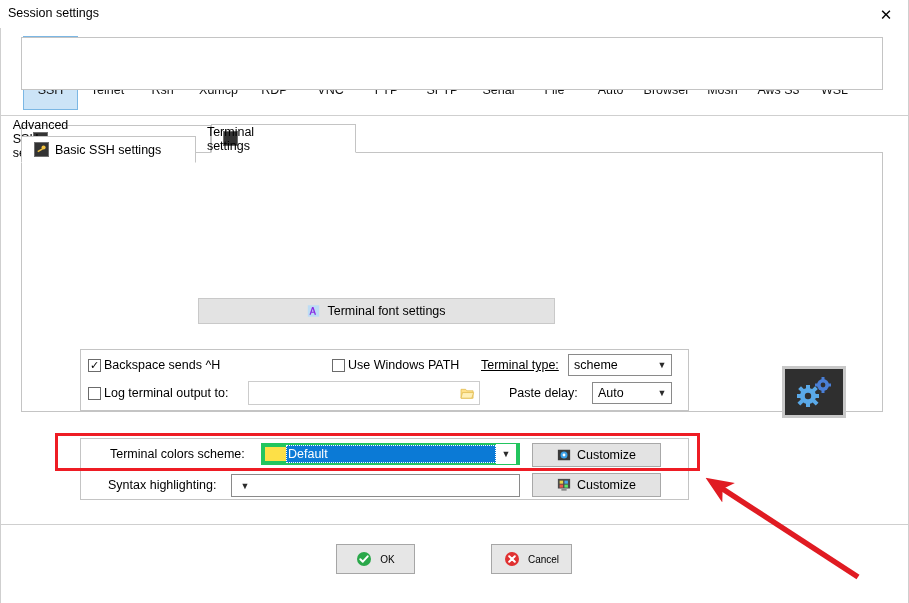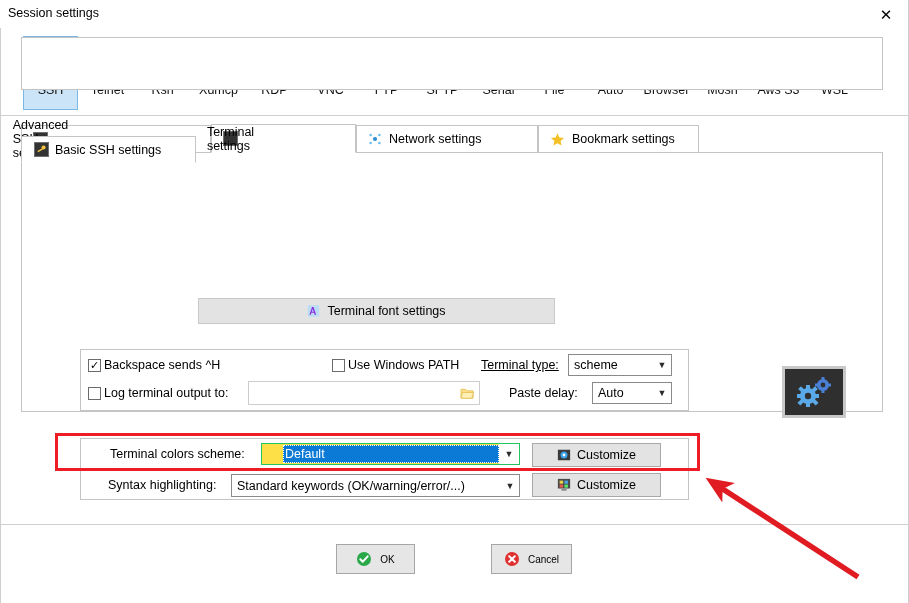--- a/index.html
+++ b/index.html
@@ -127,21 +127,21 @@
   }
   #optbox { position:absolute; left:80px; top:349px; width:609px; height:62px; }
   #colorbox { position:absolute; left:80px; top:438px; width:609px; height:62px; }
 
   .combo {
     border:1px solid #8a8a8a; background:#ffffff; height:22px;
     display:flex; align-items:center; justify-content:space-between;
     font-size:12.5px; padding:0 0 0 4px; cursor:pointer; color:#000;
   }
   .combo .arrow { width:18px; text-align:center; font-size:9px; color:#2b2b2b; }
-  .combo.sel { background:#fde047; border:1px solid #22c55e;padding-left:20px; }
+  .combo.sel { background:#fde047; border:4px solid #22c55e;padding-left:20px; }
   .combo.sel .val {
     background:#0b7ad6; color:#ffffff; flex:1; height:18px;
     display:flex; align-items:center; padding-left:2px;
     outline:1px dotted #ffffff; outline-offset:-1px; margin:2px 0 2px 1px;
   }
   .combo .val { padding-left:1px; }
   .combo .arrow-sel { width:20px; text-align:center; font-size:9px;
                       background:#ffffff; color:#2b2b2b; height:20px;
                       display:flex; align-items:center; justify-content:center; }
 
@@ -451,40 +451,20 @@
       <span style="display:flex;align-items:center">
         <span class="tile" style="width:15px;height:15px">Advanced SSH settings</span>
       </span>
       <span></span>
     </div>
     <div class="tabitem active" style="left: 190px; width: 145px; top: -1px;">
       <span style="display:flex;align-items:flex-end">
         <span class="tile" style="width:15px;height:15px">Terminal settings</span>
       </span>
       <span></span>
-    </div>
-    <div class="tabitem" style="left: 335px; width: 182px;">
-      <span style="display:flex;align-items:center">
-        <svg width="14" height="14" viewBox="0 0 16 16">
-          <circle cx="8" cy="8" r="2.4" fill="#2b8fd6"></circle>
-          <circle cx="3" cy="3.4" r="1.5" fill="#6fc0ef"></circle>
-          <circle cx="13" cy="3.4" r="1.5" fill="#6fc0ef"></circle>
-          <circle cx="3" cy="12.6" r="1.5" fill="#6fc0ef"></circle>
-          <circle cx="13" cy="12.6" r="1.5" fill="#6fc0ef"></circle>
-        </svg>
-      </span>
-      <span>Network settings</span>
-    </div>
-    <div class="tabitem" style="left: 517px; width: 161px;">
-      <span style="display:flex;align-items:center">
-        <svg width="15" height="15" viewBox="0 0 16 16">
-          <path d="M8 1.2 L10 5.8 L15 6.3 L11.3 9.6 L12.4 14.5 L8 12 L3.6 14.5 L4.7 9.6 L1 6.3 L6 5.8 Z" fill="#f5c026"></path>
-        </svg>
-      </span>
-      <span>Bookmark settings</span>
     </div>
   </div>
 
 <div id="fontbtn">
   <svg width="13" height="14" viewBox="0 0 16 16">
     <rect x="1" y="1" width="14" height="14" fill="#bcdcf5"></rect>
     <path d="M3 12.5 L6.2 3 L8 3 L11.2 12.5 L9.4 12.5 L8.7 10.3 L5.4 10.3 L4.7 12.5 Z M5.9 8.8 L8.2 8.8 L7.05 5.1 Z" fill="#8a2be2"></path>
   </svg>
   <span>Terminal font settings</span>
 </div>
@@ -558,21 +538,20 @@
   <svg width="14" height="14" viewBox="0 0 16 16">
     <rect x="1" y="2" width="14" height="12" fill="#3a3a3a"></rect>
     <circle cx="8" cy="8" r="4" fill="#3aa0e8"></circle>
     <circle cx="8" cy="8" r="1.6" fill="#ffffff"></circle>
   </svg>
   <span>Customize</span>
 </div>
 
 <div style="position:absolute;left:108px;top:478px;" class="row-label">Syntax highlighting:</div>
 <div class="combo" style="position:absolute;left:231px;top:474px;width:289px;height:23px;">
-  <span class="val">Standard keywords (OK/warning/error/...)</span>
   <span class="arrow">▼</span>
 </div>
 <div class="custbtn" style="position:absolute;left:532px;top:473px;width:129px;">
   <svg width="14" height="14" viewBox="0 0 16 16">
     <rect x="1" y="1" width="14" height="11" fill="#4a4a4a"></rect>
     <rect x="3" y="3" width="4" height="3.5" fill="#e8d44a"></rect>
     <rect x="8.5" y="3" width="4" height="3.5" fill="#4aa8e8"></rect>
     <rect x="3" y="7.5" width="4" height="3.5" fill="#e85a4a"></rect>
     <rect x="8.5" y="7.5" width="4" height="3.5" fill="#5ae86a"></rect>
     <rect x="5" y="12.5" width="6" height="2" fill="#8a8a8a"></rect>

